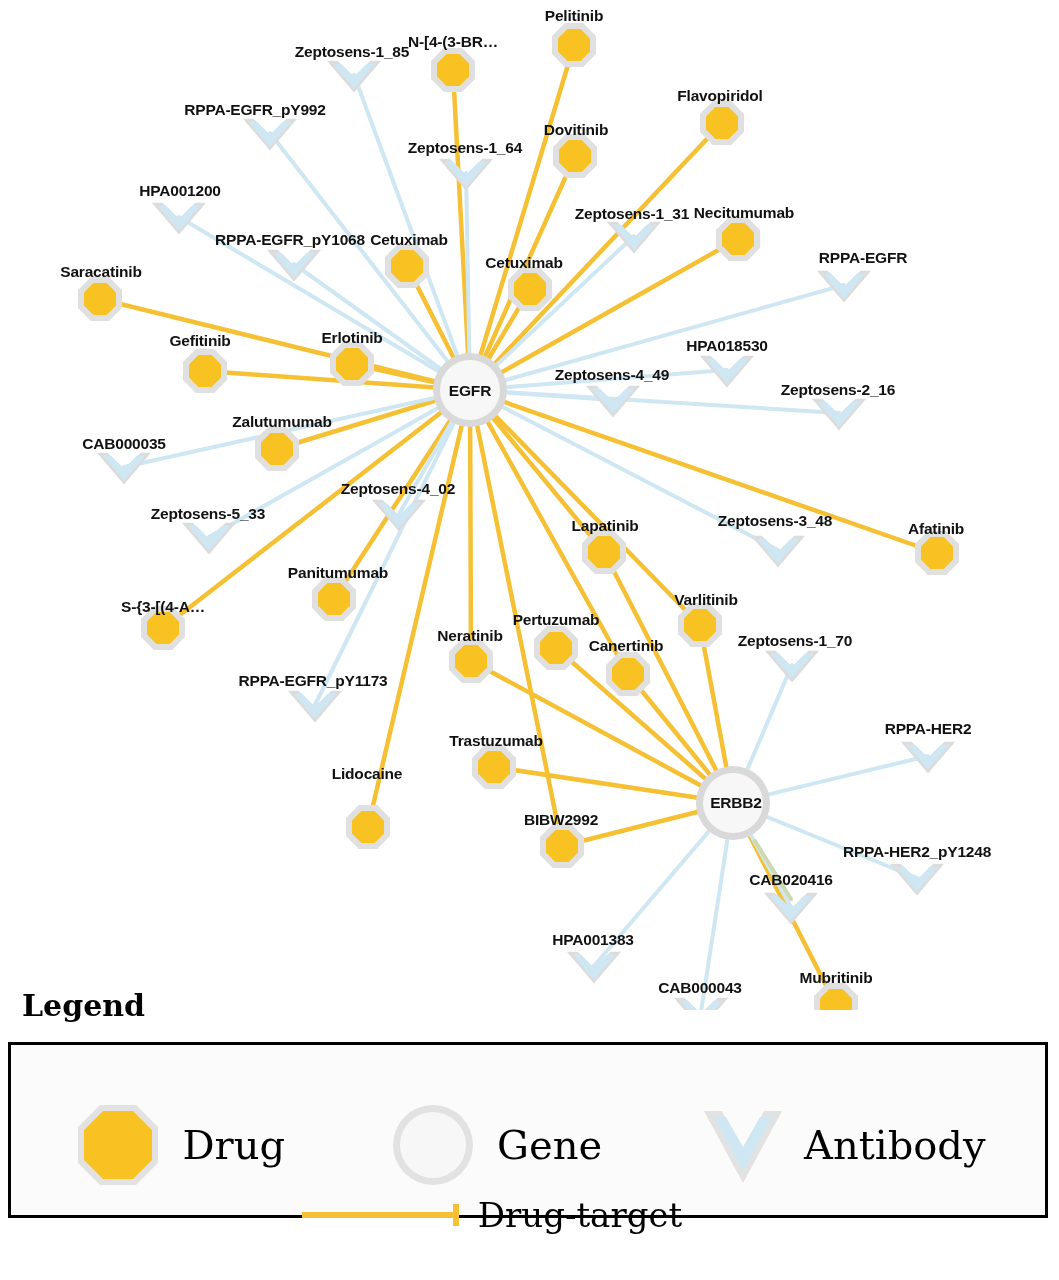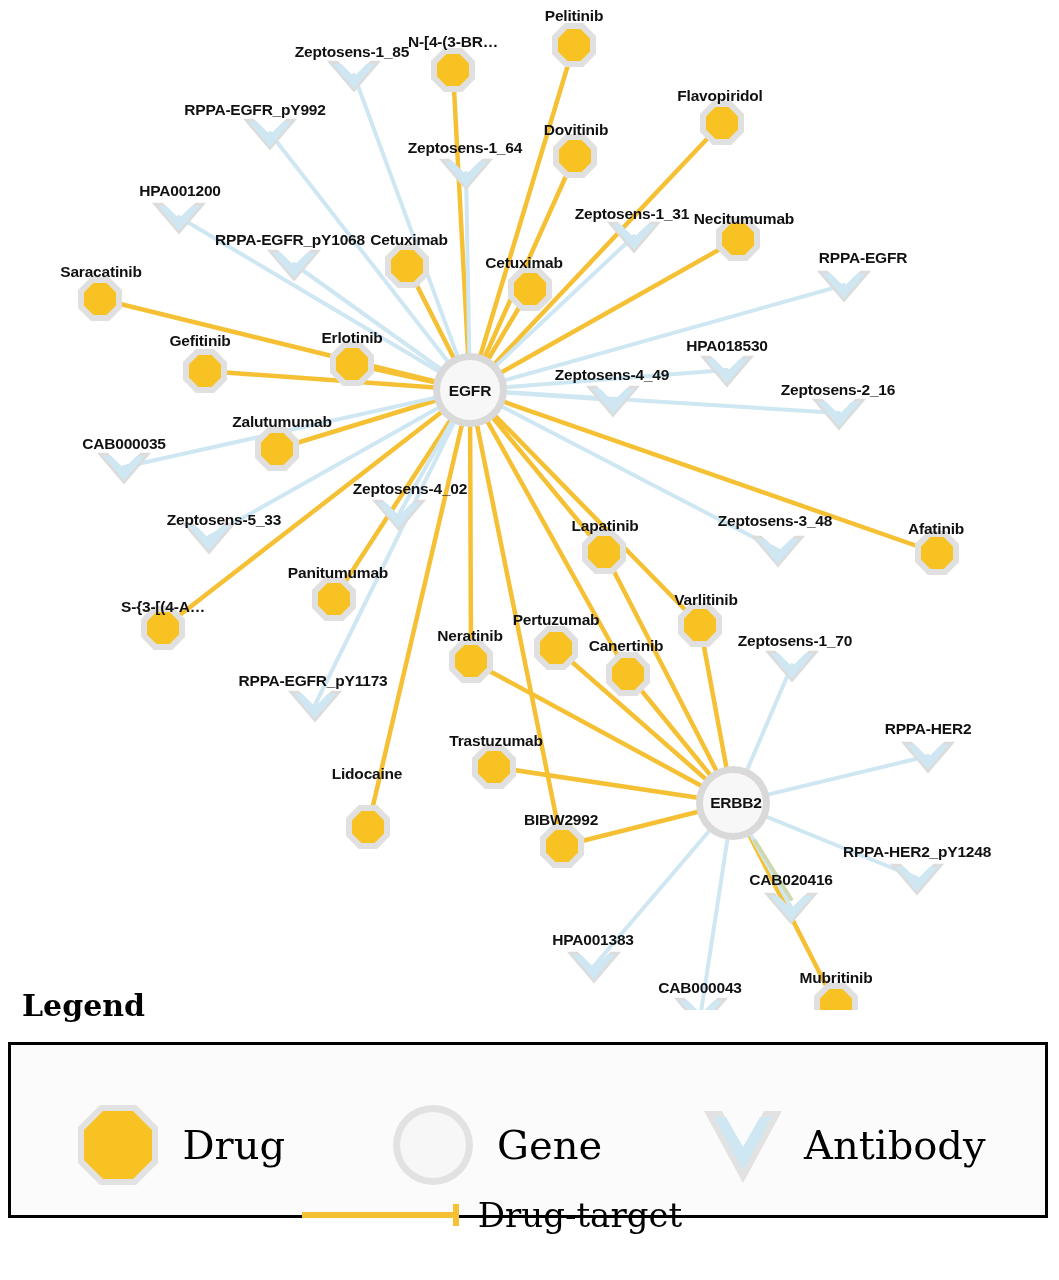--- a/index.html
+++ b/index.html
@@ -244,21 +244,21 @@
         <circle cx="470" cy="390" r="30" fill="#f7f7f7"></circle>
         <circle cx="733" cy="803" r="37" fill="#d9d9d9"></circle>
         <circle cx="733" cy="803" r="30" fill="#f7f7f7"></circle>
       </g>
     </svg>
   <div id="labels">
       <div class="node-label" style="left: 574px; top: 16px;">Pelitinib</div>
       <div class="node-label" style="left: 453px; top: 42px;">N-[4-(3-BR…</div>
       <div class="node-label" style="left: 720px; top: 96px;">Flavopiridol</div>
       <div class="node-label" style="left: 576px; top: 130px;">Dovitinib</div>
-      <div class="node-label" style="left: 744px; top: 213px; margin-top: 6px;">Necitumumab</div>
+      <div class="node-label" style="left: 744px; top: 213px;">Necitumumab</div>
       <div class="node-label" style="left: 409px; top: 240px;">Cetuximab</div>
       <div class="node-label" style="left: 524px; top: 263px;">Cetuximab</div>
       <div class="node-label" style="left: 101px; top: 272px;">Saracatinib</div>
       <div class="node-label" style="left: 352px; top: 338px;">Erlotinib</div>
       <div class="node-label" style="left: 200px; top: 341px;">Gefitinib</div>
       <div class="node-label" style="left: 282px; top: 422px;">Zalutumumab</div>
       <div class="node-label" style="left: 936px; top: 529px;">Afatinib</div>
       <div class="node-label" style="left: 605px; top: 526px;">Lapatinib</div>
       <div class="node-label" style="left: 338px; top: 573px;">Panitumumab</div>
       <div class="node-label" style="left: 163px; top: 607px;">S-{3-[(4-A…</div>
@@ -274,22 +274,22 @@
       <div class="node-label" style="left: 255px; top: 110px;">RPPA-EGFR_pY992</div>
       <div class="node-label" style="left: 465px; top: 148px;">Zeptosens-1_64</div>
       <div class="node-label" style="left: 180px; top: 191px;">HPA001200</div>
       <div class="node-label" style="left: 632px; top: 214px;">Zeptosens-1_31</div>
       <div class="node-label" style="left: 290px; top: 240px;">RPPA-EGFR_pY1068</div>
       <div class="node-label" style="left: 843px; top: 258px; margin-left: 20px;">RPPA-EGFR</div>
       <div class="node-label" style="left: 727px; top: 346px;">HPA018530</div>
       <div class="node-label" style="left: 612px; top: 375px;">Zeptosens-4_49</div>
       <div class="node-label" style="left: 838px; top: 390px;">Zeptosens-2_16</div>
       <div class="node-label" style="left: 124px; top: 444px;">CAB000035</div>
-      <div class="node-label" style="left: 410px; top: 489px;">Zeptosens-4_02</div>
-      <div class="node-label" style="left: 224px; top: 514px; margin-top: 6px;">Zeptosens-5_33</div>
+      <div class="node-label" style="left: 398px; top: 489px;">Zeptosens-4_02</div>
+      <div class="node-label" style="left: 208px; top: 514px;">Zeptosens-5_33</div>
       <div class="node-label" style="left: 775px; top: 521px;">Zeptosens-3_48</div>
       <div class="node-label" style="left: 795px; top: 641px;">Zeptosens-1_70</div>
       <div class="node-label" style="left: 313px; top: 681px;">RPPA-EGFR_pY1173</div>
       <div class="node-label" style="left: 928px; top: 729px;">RPPA-HER2</div>
       <div class="node-label" style="left: 917px; top: 852px; text-align: right;">RPPA-HER2_pY1248</div>
       <div class="node-label" style="left: 791px; top: 880px;">CAB020416</div>
       <div class="node-label" style="left: 593px; top: 940px;">HPA001383</div>
       <div class="node-label" style="left: 700px; top: 988px;">CAB000043</div>
       <div class="node-label" style="left: 470px; top: 391px;">EGFR</div>
       <div class="node-label" style="left: 736px; top: 803px;">ERBB2</div>

